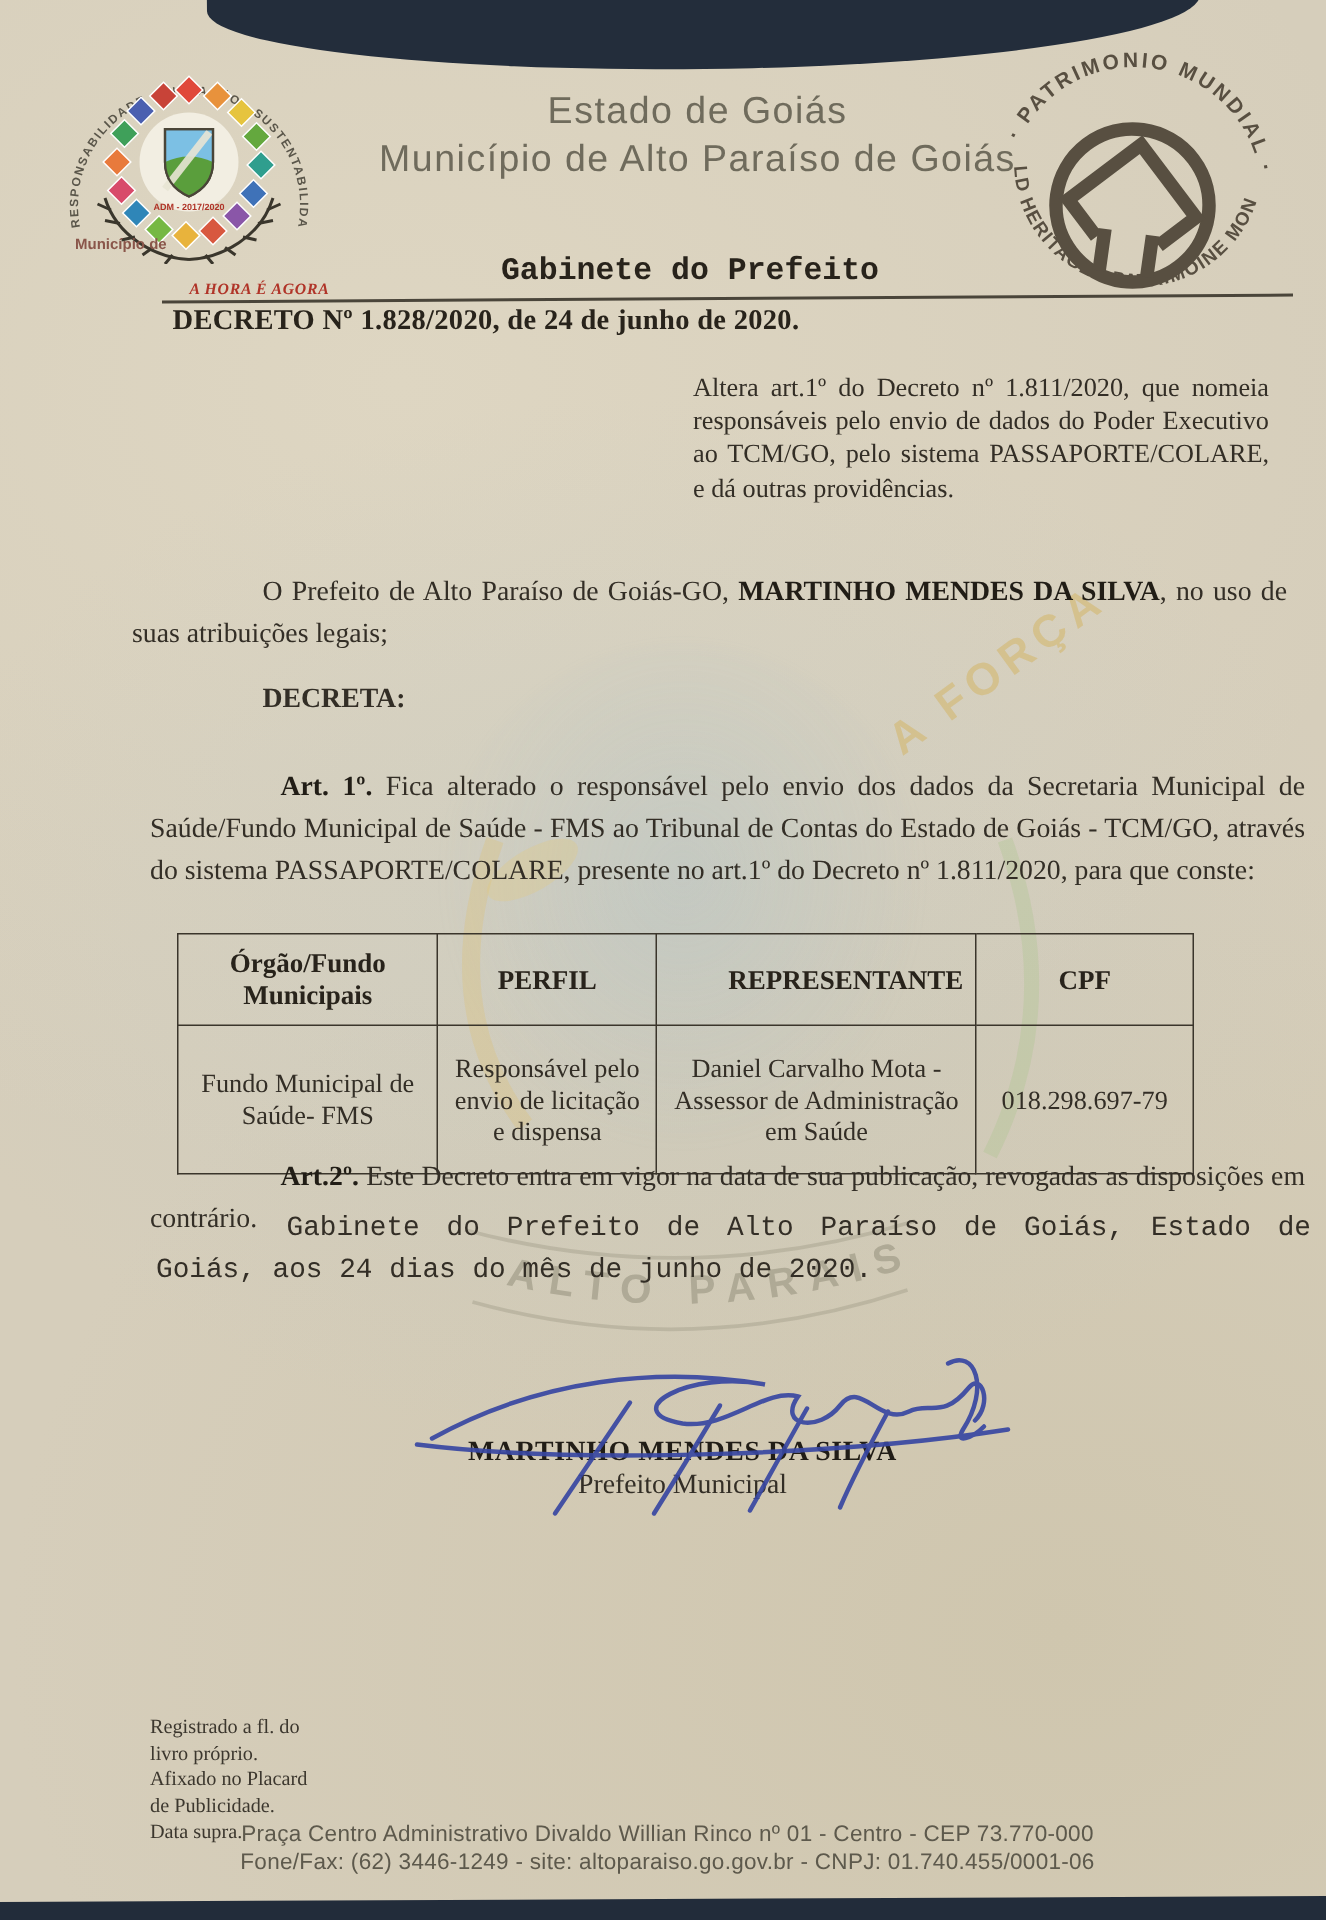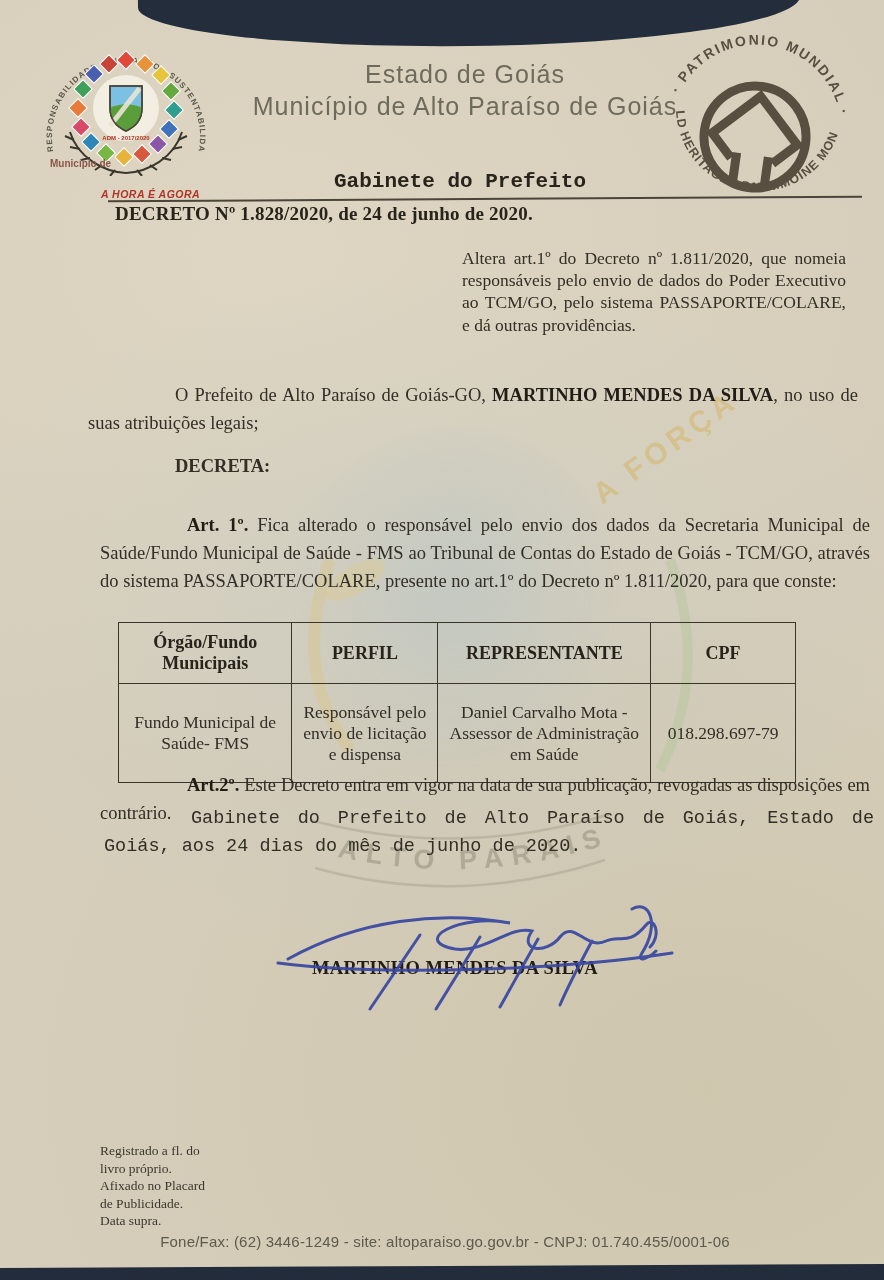--- a/index.html
+++ b/index.html
@@ -28,37 +28,37 @@
   .body-par{left:88px;width:770px;font-size:18.5px;line-height:1.5;text-align:justify;}
   .indent{text-indent:87px;}
   .decreta{top:456px;left:175px;font-weight:bold;font-size:18.5px;}
   b.inline{color:#211d16;}
   
   table.decree{position:absolute;top:622px;left:118px;width:678px;border-collapse:collapse;
     font-size:17.5px;text-align:center;color:#332e26;}
   table.decree th,table.decree td{border:1.6px solid #3a352b;padding:6px 8px;vertical-align:middle;}
   table.decree th{font-weight:bold;font-size:18px;color:#28231b;height:48px;}
   table.decree td{height:86px;}
-  .col1{width:178px;}.col2{width:146px;}.col3{width:212px;}.col4{width:142px;}
+  .col1{width:178px;}.col2{width:146px;}.col3{width:212px;text-align:right;}.col4{width:142px;}
   
   .sig-svg{top:895px;left:270px;width:420px;height:120px;z-index:3;}
   .sig-name{top:958px;left:220px;width:470px;text-align:center;font-weight:bold;font-size:18.5px;letter-spacing:0.4px;color:#211d16;z-index:2;}
   .sig-role{top:980px;left:220px;width:470px;text-align:center;font-size:18.5px;z-index:2;}
   
   .registration{top:1142px;left:100px;font-size:13.5px;line-height:1.3;color:#3c372e;}
   .footer{left:60px;width:770px;text-align:center;font-family:"Liberation Sans","DejaVu Sans",sans-serif;
     color:#5d594c;font-size:15px;letter-spacing:0.2px;}
   .footer1{top:1214px;}
   .footer2{top:1233px;}
   
   .muni-seal{top:36px;left:18px;width:216px;height:140px;}
   .muni-small{top:158px;left:22px;font-family:"Liberation Sans","DejaVu Sans",sans-serif;font-size:10px;color:#8a564a;font-weight:bold;padding-left:28px;}
   .muni-name{top:167px;left:14px;width:222px;text-align:center;font-family:"Liberation Sans","DejaVu Sans",sans-serif;
     font-weight:bold;font-size:20px;color:#4e4a42;letter-spacing:-0.5px;}
-  .muni-slogan{top:188px;left:101px;width:122px;text-align:left;font-family:Liberation Sans, sans-serif;
+  .muni-slogan{top:188px;left:112px;width:122px;text-align:center;font-family:Liberation Serif, serif;
     font-weight:bold;font-style:italic;font-size:10.5px;color:#b03428;letter-spacing:0.5px;}
   .unesco-seal{top:34px;left:652px;width:206px;height:206px;transform:rotate(8deg);opacity:0.88;}
   
   .wm{pointer-events:none;}
   .wm-shield{top:430px;left:290px;width:330px;height:340px;border-radius:50%;
     background:radial-gradient(ellipse at 50% 45%, rgba(150,185,205,0.20), rgba(150,185,205,0) 70%);filter:blur(4px);}
   .wm-forca{top:430px;left:580px;font-family:"Liberation Sans","DejaVu Sans",sans-serif;font-weight:bold;
     font-size:30px;letter-spacing:5px;color:rgba(210,176,84,0.45);transform:rotate(-36deg);}
   .wm-svg{top:390px;left:150px;width:620px;height:560px;}
 </style>
@@ -219,24 +219,26 @@
       <path d="M 18,64 C 90,24 170,16 240,28 C 190,18 140,46 185,54 C 215,58 240,30 262,36 C 248,56 276,60 290,42 C 304,24 316,56 336,46 C 350,39 358,52 376,30 C 384,20 392,40 380,52"></path>
       <path d="M 8,68 C 120,82 300,74 402,58"></path>
       <path d="M 362,14 C 380,4 390,30 372,58 C 366,68 378,64 386,56"></path>
       <path d="M 150,40 C 130,70 112,96 100,114"></path>
       <path d="M 210,42 C 192,72 176,98 166,114"></path>
       <path d="M 268,44 C 252,72 238,98 230,112"></path>
       <path d="M 322,46 C 308,72 296,96 290,110"></path>
     </g>
   </svg>
   <div class="abs sig-name">MARTINHO MENDES DA SILVA</div>
+  <div class="abs sig-role">Prefeito Municipal</div>
 
   <div class="abs registration">
     <div>Registrado a fl. do</div>
     <div>livro próprio.</div>
     <div>Afixado no Placard</div>
     <div>de Publicidade.</div>
     <div>Data supra.</div>
   </div>
 
+  <div class="abs footer footer1">Praça Centro Administrativo Divaldo Willian Rinco nº 01 - Centro - CEP 73.770-000</div>
   <div class="abs footer footer2">Fone/Fax: (62) 3446-1249  -  site: altoparaiso.go.gov.br  -  CNPJ: 01.740.455/0001-06</div>
 
 </div>
 
 </body></html>

